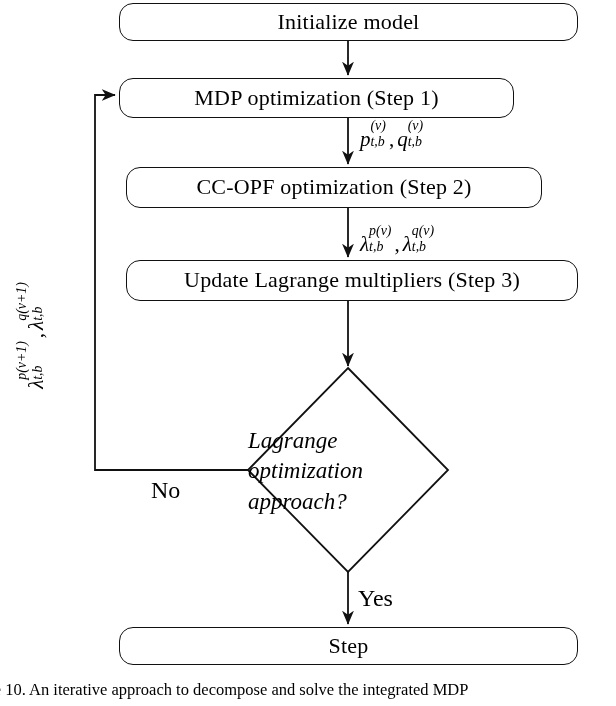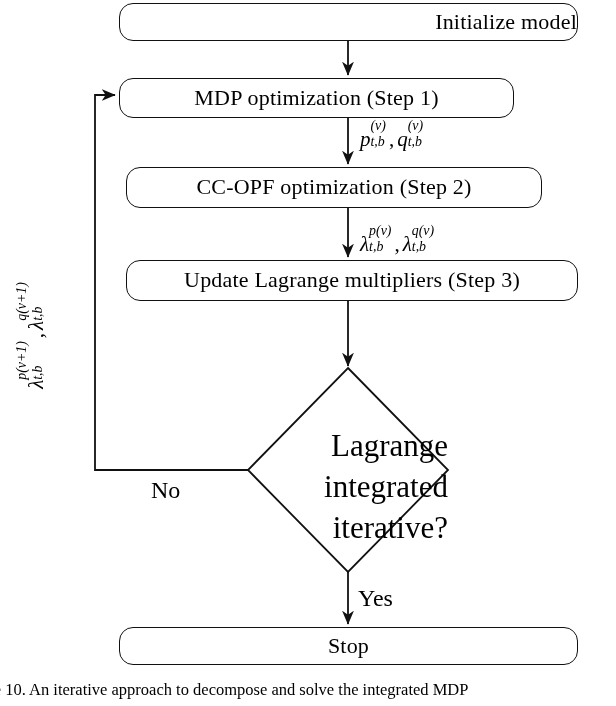--- a/index.html
+++ b/index.html
@@ -75,24 +75,25 @@
     white-space: nowrap;
   }
   .branch-label {
     position: absolute;
     font-size: 24px;
     line-height: 1;
     white-space: nowrap;
   }
   .diamond-text {
     position: absolute;
-    text-align: right;
-    font-size: 31px;
+    text-align: left;
+    font-size: 23px;
     line-height: 1.32;
     white-space: nowrap;
+    font-style: italic;
   }
   #side-loop-label {
     position: absolute;
     left: 8px;
     top: 200px;
     width: 56px;
     height: 270px;
     display: flex;
     align-items: center;
     justify-content: center;
@@ -133,44 +134,44 @@
 
     <line x1="348" y1="301" x2="348" y2="366" stroke="#111111" stroke-width="1.8" marker-end="url(#arrowhead)"></line>
 
     <polygon points="348,368 448,470 348,572 248,470" fill="#ffffff" stroke="#111111" stroke-width="1.8"></polygon>
 
     <line x1="348" y1="572" x2="348" y2="624" stroke="#111111" stroke-width="1.8" marker-end="url(#arrowhead)"></line>
 
     <path d="M248,470 L95,470 L95,95 L115,95" fill="none" stroke="#111111" stroke-width="1.8" marker-end="url(#arrowhead)"></path>
   </svg>
 
-  <div class="node" id="node-initialize" style="left:119px; top:3px; width:459px; height:38px;justify-content:flex-end;">
+  <div class="node" id="node-initialize" style="left:119px; top:3px; width:459px; height:38px;">
     <span>Initialize model</span>
   </div>
 
   <div class="node" id="node-mdp" style="left:119px; top:78px; width:395px; height:40px;">
     <span>MDP optimization (Step 1)</span>
   </div>
 
   <div class="node" id="node-ccopf" style="left:126px; top:167px; width:416px; height:41px;">
     <span>CC-OPF optimization (Step 2)</span>
   </div>
 
   <div class="node" id="node-update" style="left:126px; top:260px; width:452px; height:41px;">
     <span>Update Lagrange multipliers (Step 3)</span>
   </div>
 
   <div class="diamond-text" id="decision-text" style="left:248px; top:426px; width:200px;">
     <div>Lagrange</div>
-    <div>integrated</div>
-    <div>iterative?</div>
+    <div>optimization</div>
+    <div>approach?</div>
   </div>
 
   <div class="node" id="node-stop" style="left:119px; top:627px; width:459px; height:38px;">
-    <span>Stop</span>
+    <span>Step</span>
   </div>
 
   <div class="edge-label" id="label-pq" style="left:360px; top:129px;">
     <span class="mathvar upr"><span>p</span><span class="upr"><span class="sup">(ν)</span><span class="sub">t,b</span><span class="pad">(ν)</span></span></span><span class="sep">,</span><span class="mathvar upr"><span>q</span><span class="upr"><span class="sup">(ν)</span><span class="sub">t,b</span><span class="pad">(ν)</span></span></span>
   </div>
 
   <div class="edge-label" id="label-lambda" style="left:360px; top:234px;">
     <span class="mathvar upr"><span>λ</span><span class="upr"><span class="sup">p(ν)</span><span class="sub">t,b</span><span class="pad">p(ν)</span></span></span><span class="sep">,</span><span class="mathvar upr"><span>λ</span><span class="upr"><span class="sup">q(ν)</span><span class="sub">t,b</span><span class="pad">q(ν)</span></span></span>
   </div>
 

